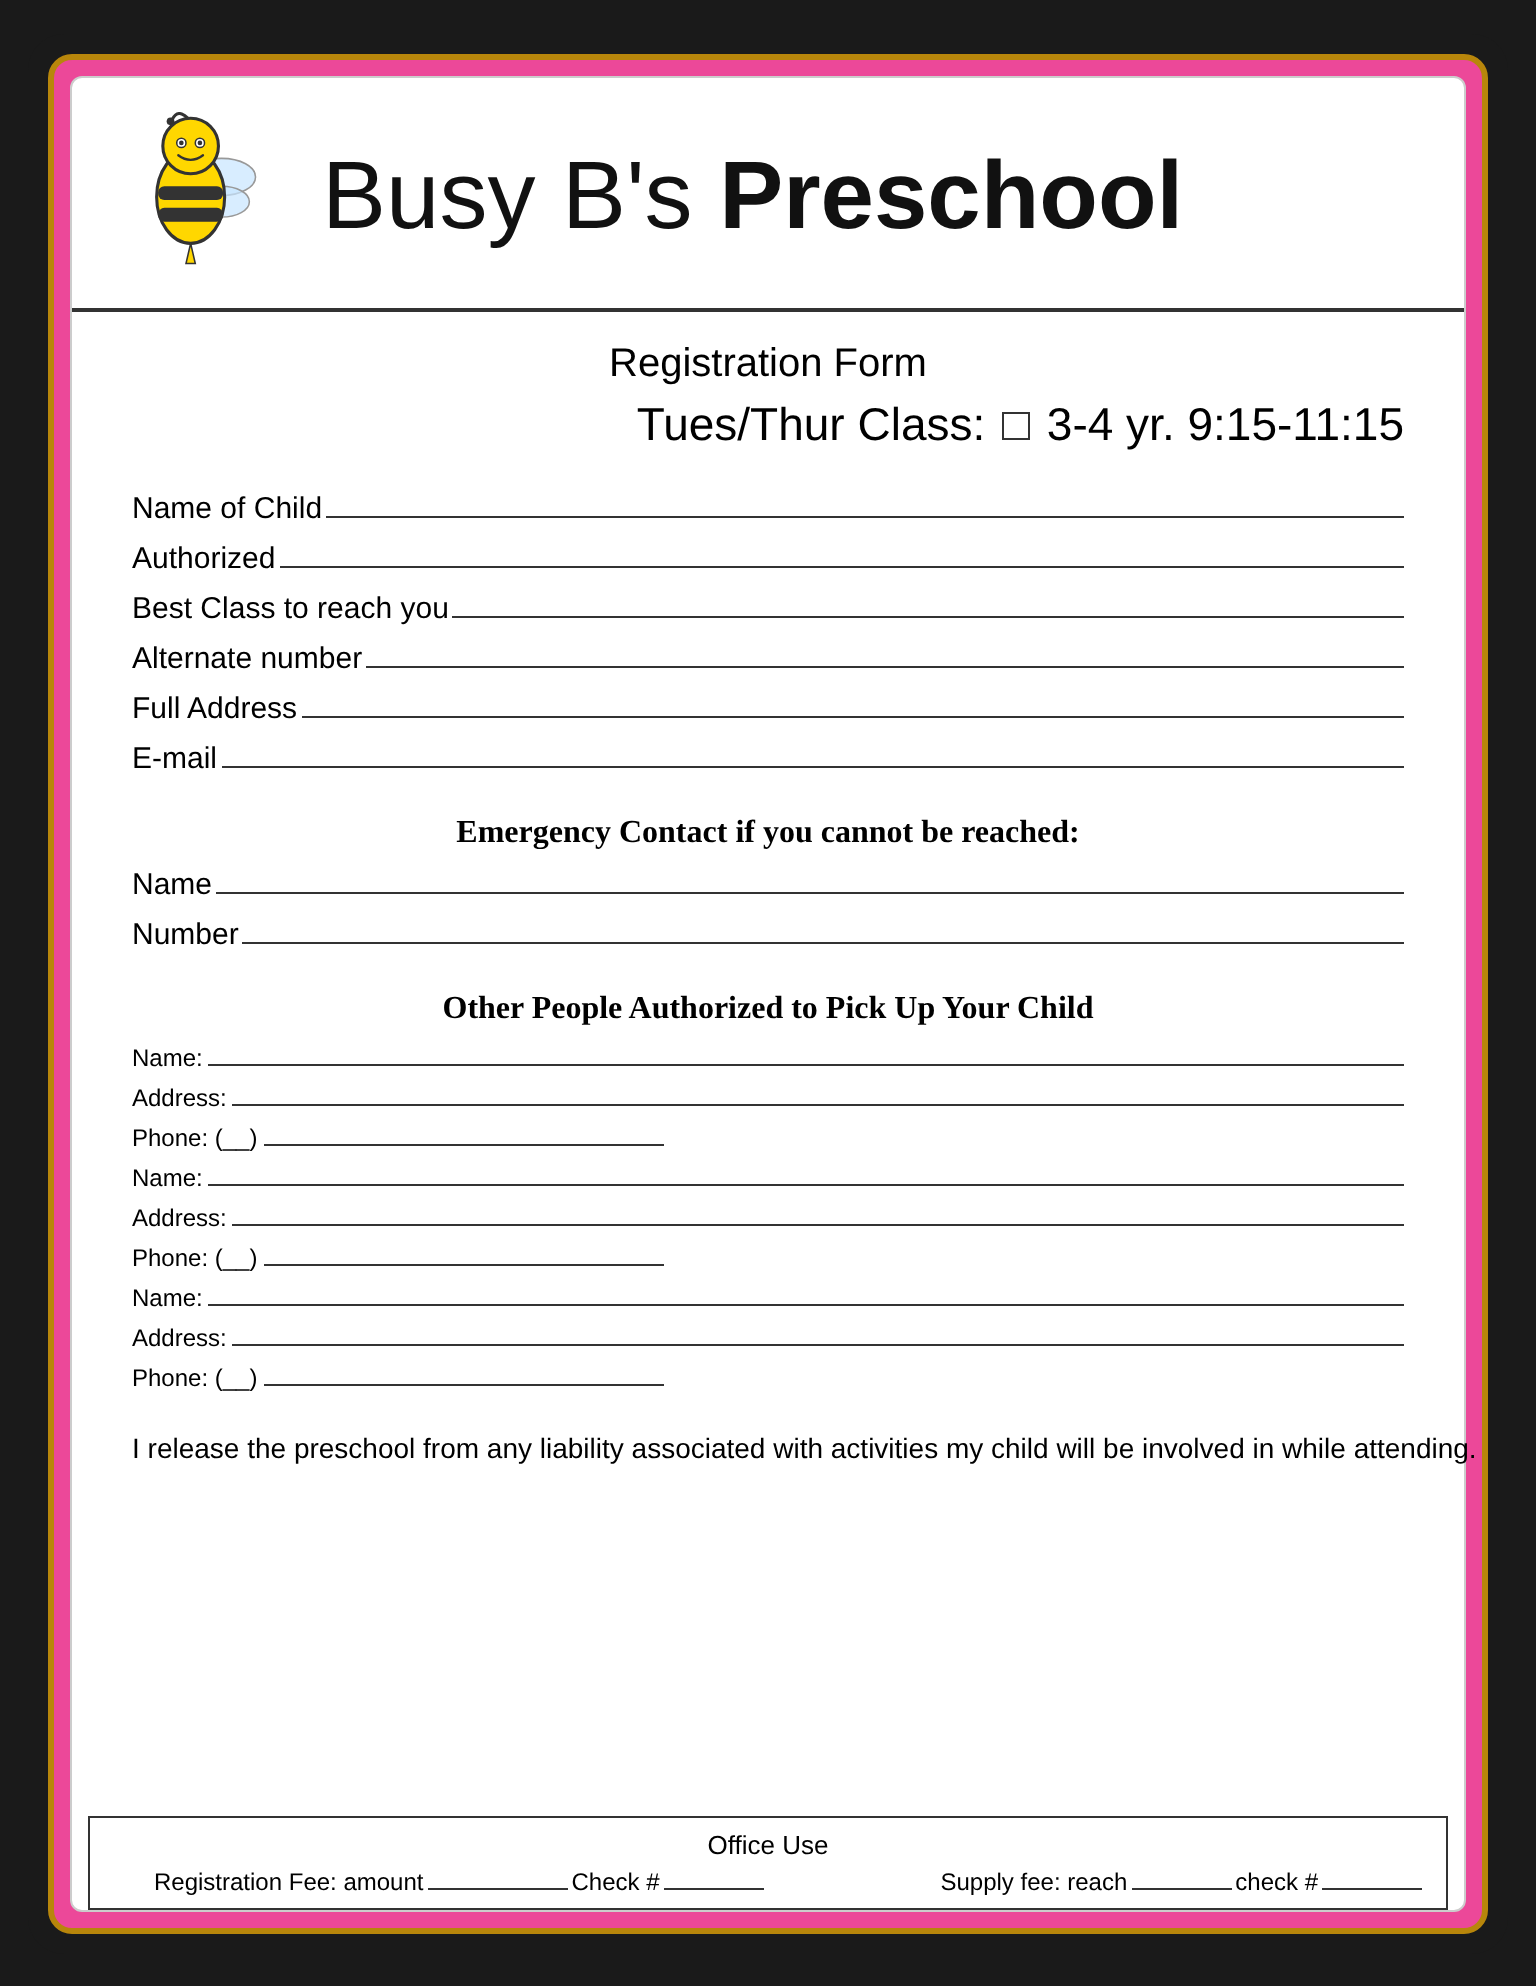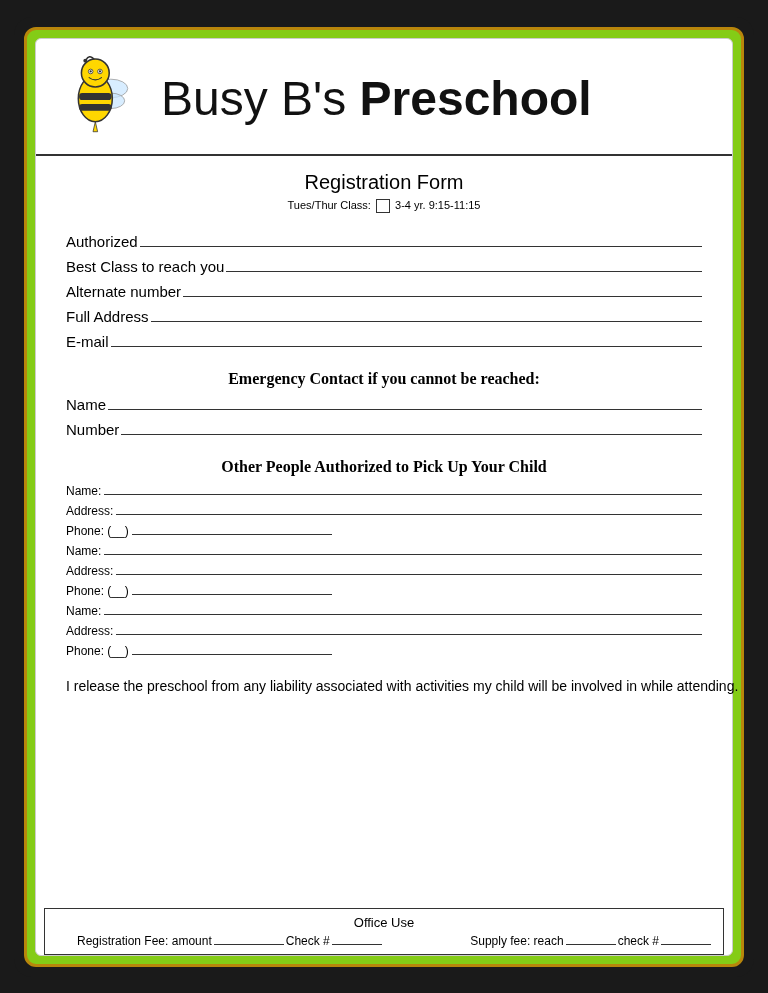--- a/index.html
+++ b/index.html
@@ -18,21 +18,21 @@
       min-height: 960px;
       background: #1a1a1a;
       border-radius: 18px;
       padding: 10px;
       display: flex;
       flex-direction: column;
     }
 
     .inner-border {
       flex: 1;
-      background: #84cc16;
+      background: #ec4899;
       border-radius: 12px;
       border: 3px solid #b8860b;
       display: flex;
       flex-direction: column;
       overflow: hidden;
     }
 
     .page {
       background: white;
       margin: 8px;
@@ -92,22 +92,22 @@
 
     .form-title {
       text-align: center;
       font-size: 20px;
       font-weight: normal;
       margin-bottom: 5px;
       font-family: Arial, sans-serif;
     }
 
     .class-info {
-      text-align: center;
-      font-size: 11px;
+      text-align: right;
+      font-size: 23px;
       margin-bottom: 20px;
       font-family: Arial, sans-serif;
     }
 
     .checkbox-inline {
       display: inline-block;
       width: 14px;
       height: 14px;
       border: 1.5px solid #333;
       vertical-align: middle;
@@ -278,20 +278,24 @@
       <div class="form-body">
 
         <div class="form-title">Registration Form</div>
 
         <div class="class-info">
           <span>Tues/Thur Class: </span>
           <span class="checkbox-inline"></span>
           <span> 3-4 yr. 9:15-11:15</span>
         </div>
 
+        <div class="field-row">
+          <span class="field-label">Name of Child</span>
+          <div class="field-line"></div>
+        </div>
         <div class="field-row">
           <span class="field-label">Authorized</span>
           <div class="field-line"></div>
         </div>
         <div class="field-row">
           <span class="field-label">Best Class to reach you</span>
           <div class="field-line"></div>
         </div>
         <div class="field-row">
           <span class="field-label">Alternate number</span>

